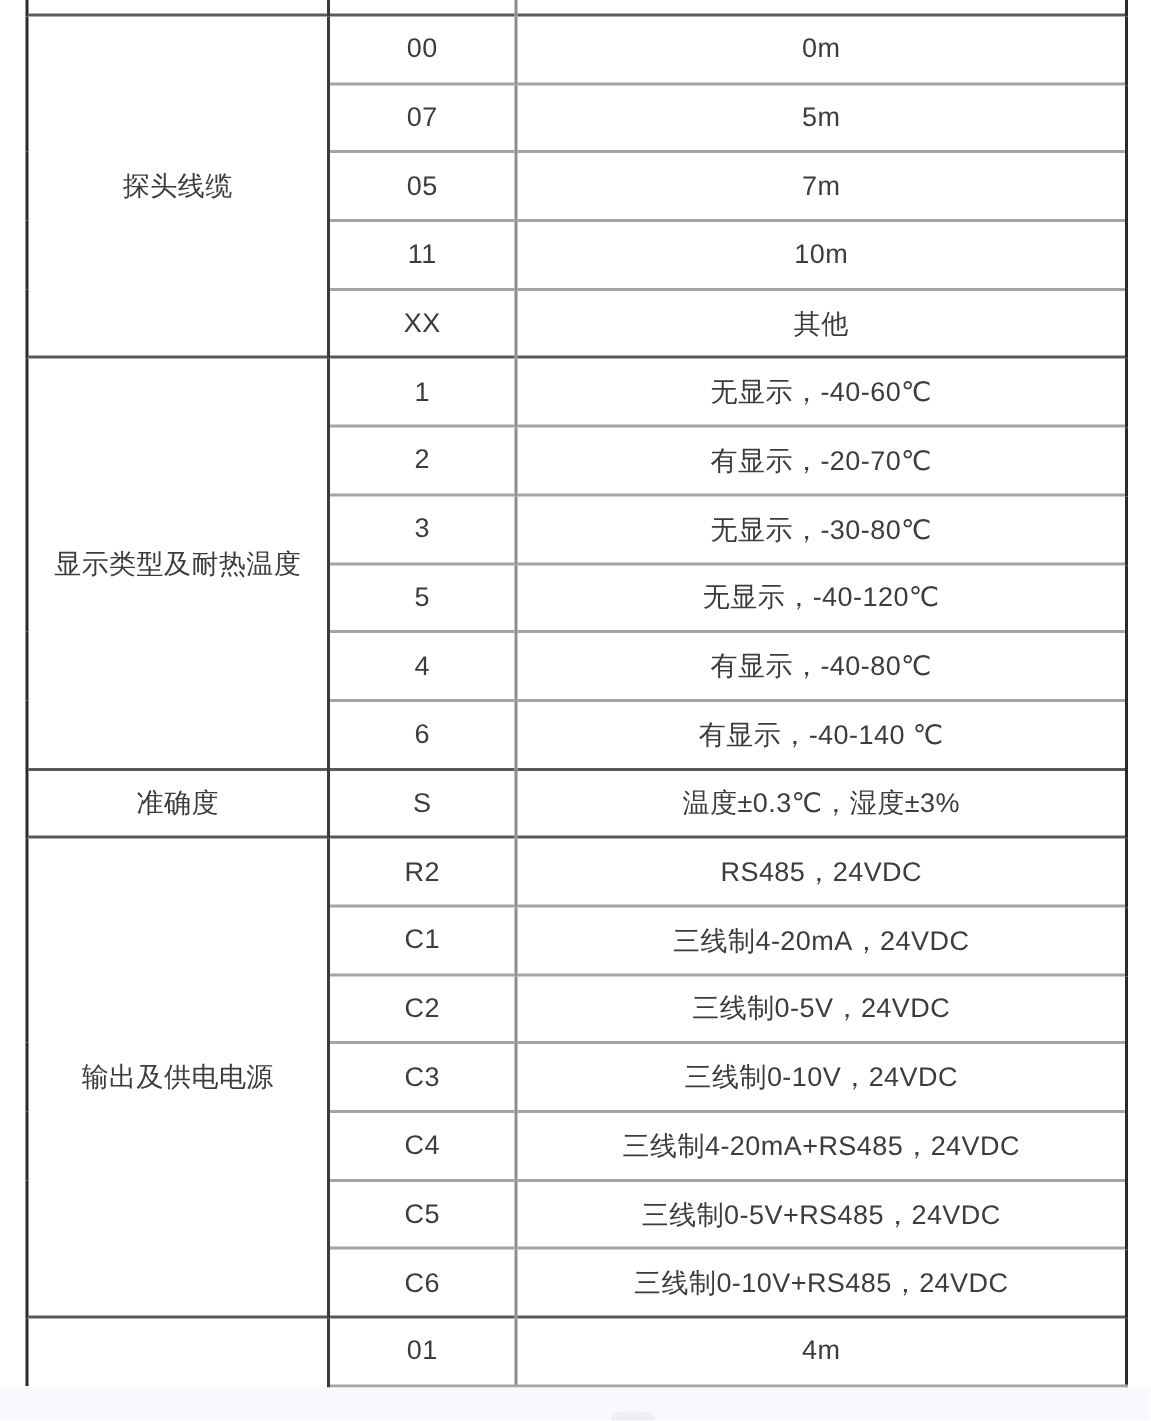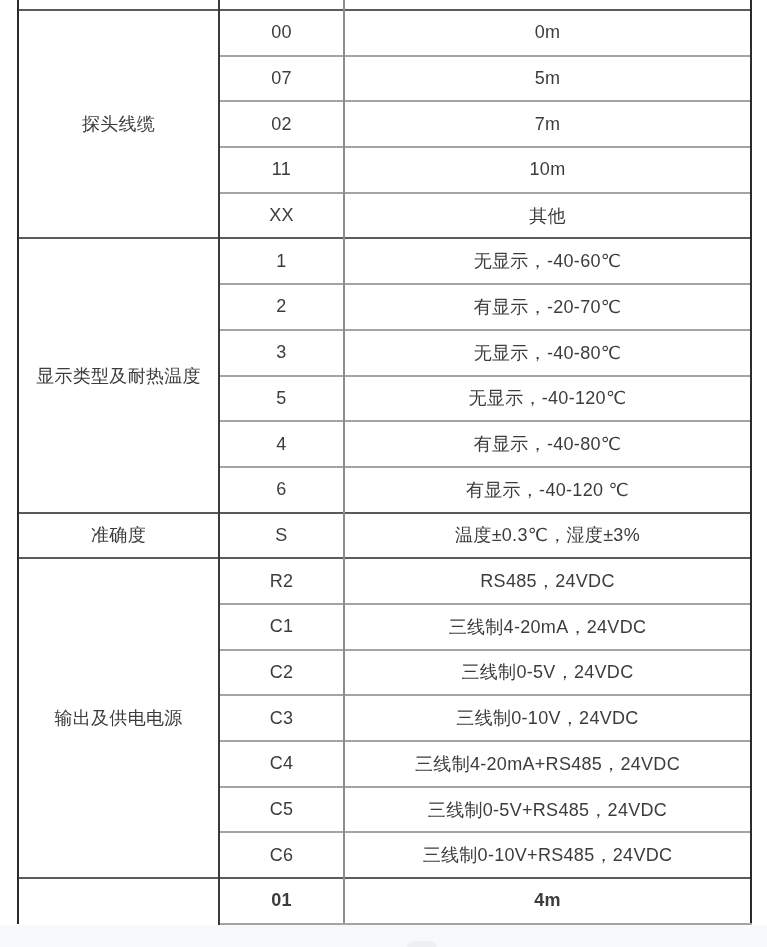--- a/index.html
+++ b/index.html
@@ -19,21 +19,21 @@
          border-right:2px solid var(--col-divider-dark,#3a3a3a);
          border-top:2px solid var(--section-border,#5a5a5a);border-radius:20px;}
   td.code{border-right:2px solid var(--col-divider-light,#8d8d8d);
           border-top:2px solid var(--row-border,#a4a4a4);}
   td.desc{border-right:2.5px solid var(--outer-border,#2b2b2b);
           border-top:2px solid var(--row-border,#a4a4a4);}
   tr.section-start td.code, tr.section-start td.desc{
           border-top:2px solid var(--section-border,#5a5a5a);margin-top:18px;}
   tr.partial td{border-top:none;}
   tr.last-row td.code, tr.last-row td.desc{
-          border-bottom:2px solid var(--row-border,#a4a4a4);font-weight:bold;}
+          border-bottom:2px solid var(--row-border,#a4a4a4);}
   td.lbl.cut{border-bottom:none;}
 
   .footer-band{position:absolute;left:0;top:925px;width:767px;height:22px;
                background:var(--footer-band,#f8f9fc);}
   .floating-widget{position:absolute;left:407px;top:941px;width:30px;height:8px;
                background:var(--footer-widget,#edeff3);
                border-radius:7px 7px 0 0;}
 </style>
 </head>
 <body>
@@ -54,21 +54,21 @@
         <tr class="section-start">
           <td class="lbl" rowspan="5">探头线缆</td>
           <td class="code">00</td>
           <td class="desc">0m</td>
         </tr>
         <tr>
           <td class="code">07</td>
           <td class="desc">5m</td>
         </tr>
         <tr>
-          <td class="code">02</td>
+          <td class="code">05</td>
           <td class="desc">7m</td>
         </tr>
         <tr>
           <td class="code">11</td>
           <td class="desc">10m</td>
         </tr>
         <tr>
           <td class="code">XX</td>
           <td class="desc">其他</td>
         </tr>
@@ -76,33 +76,33 @@
           <td class="lbl" rowspan="6">显示类型及耐热温度</td>
           <td class="code">1</td>
           <td class="desc">无显示，-40-60℃</td>
         </tr>
         <tr>
           <td class="code">2</td>
           <td class="desc">有显示，-20-70℃</td>
         </tr>
         <tr>
           <td class="code">3</td>
-          <td class="desc">无显示，-40-80℃</td>
+          <td class="desc">无显示，-30-80℃</td>
         </tr>
         <tr>
           <td class="code">5</td>
           <td class="desc">无显示，-40-120℃</td>
         </tr>
         <tr>
           <td class="code">4</td>
           <td class="desc">有显示，-40-80℃</td>
         </tr>
         <tr>
           <td class="code">6</td>
-          <td class="desc">有显示，-40-120 ℃</td>
+          <td class="desc">有显示，-40-140 ℃</td>
         </tr>
         <tr class="section-start">
           <td class="lbl" rowspan="1">准确度</td>
           <td class="code">S</td>
           <td class="desc">温度±0.3℃，湿度±3%</td>
         </tr>
         <tr class="section-start">
           <td class="lbl" rowspan="7">输出及供电电源</td>
           <td class="code">R2</td>
           <td class="desc">RS485，24VDC</td>

